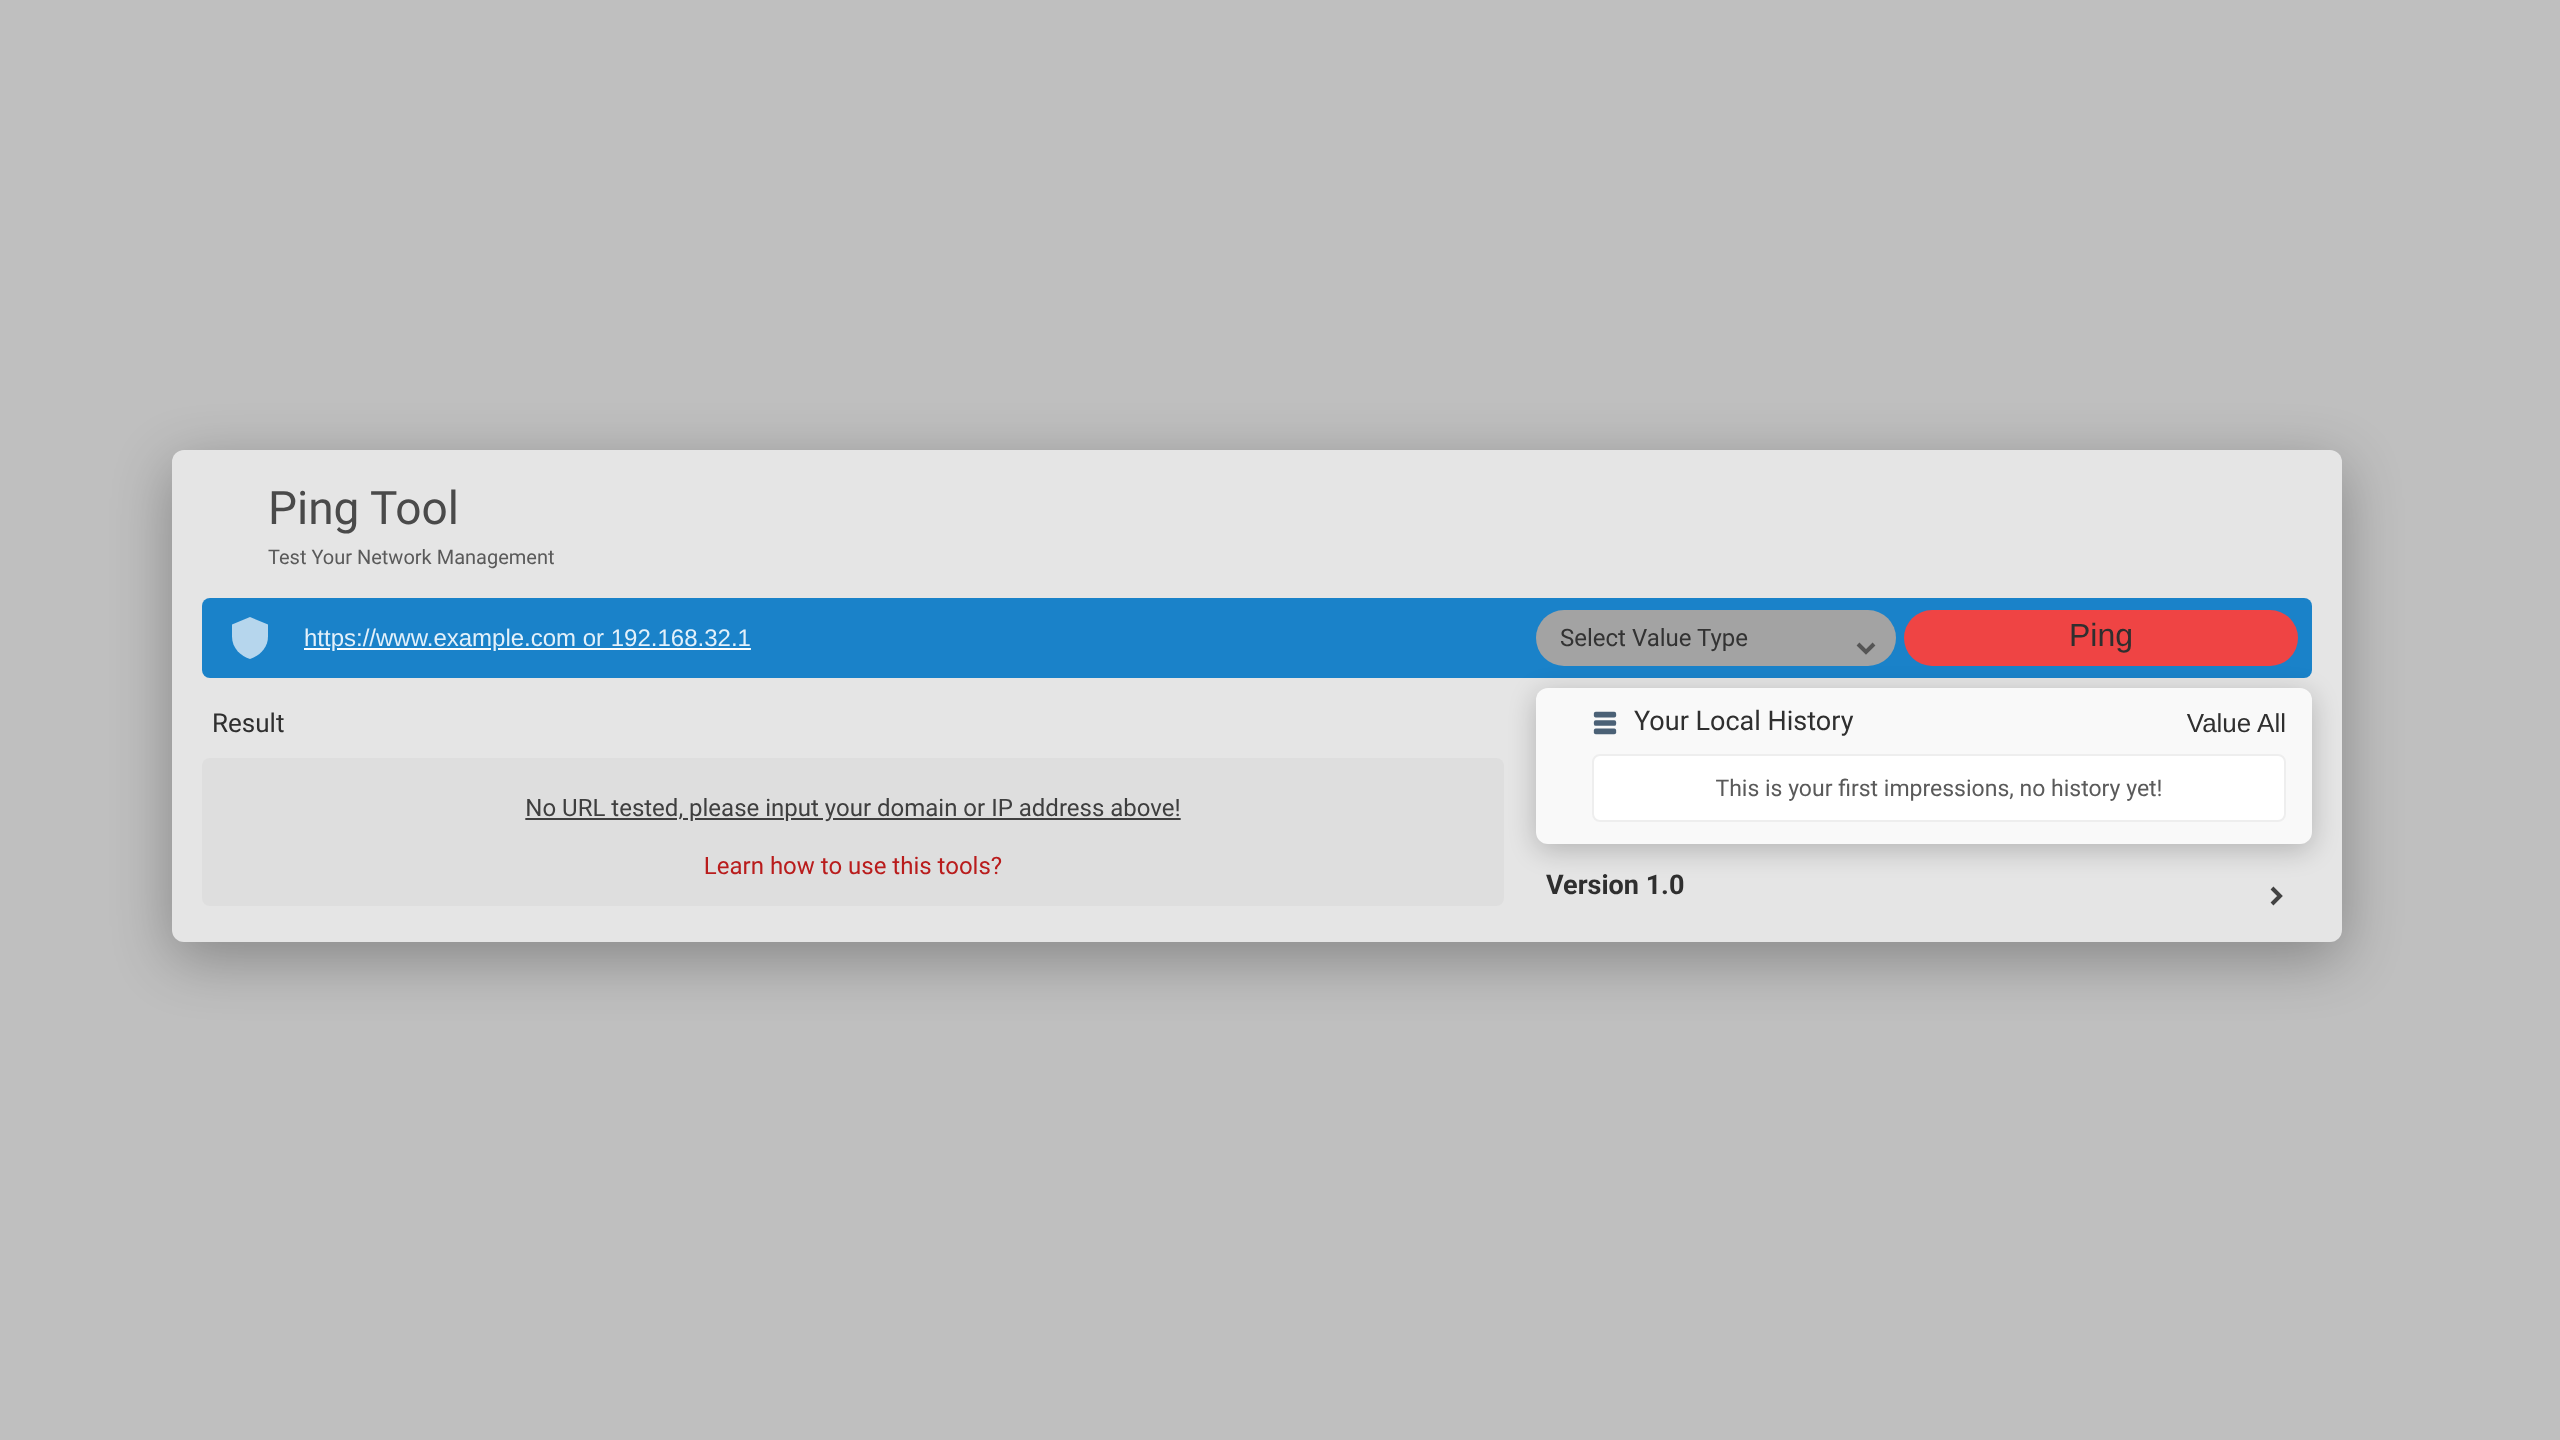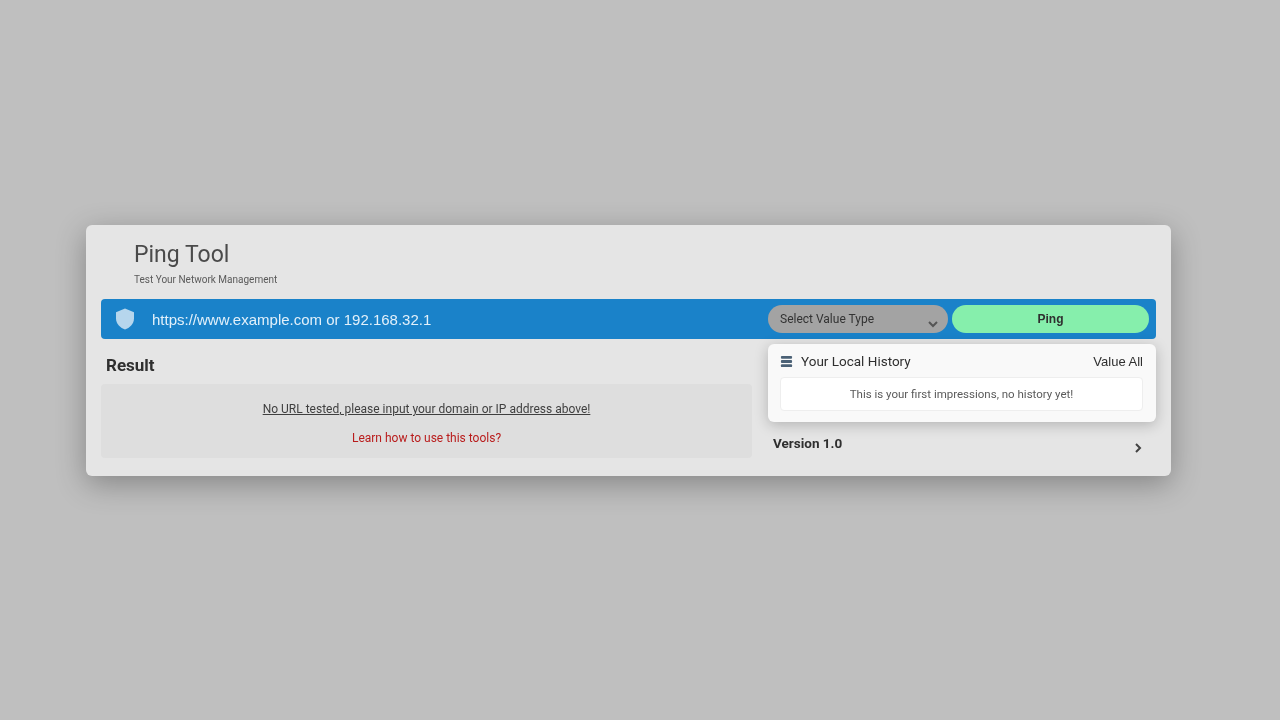--- a/index.html
+++ b/index.html
@@ -52,22 +52,23 @@
       justify-content: center;
       height: 100%;
     }
     .shield-wrap svg { width: 18px; height: 22px; fill: #b6d6ed; }
     .url-input {
       flex: 0 0 540px;
       background: transparent;
       border: none;
       outline: none;
       color: #fff;
-      font-size: 15px;
+      font-size: 12px;
       height: 100%;
+      text-decoration: underline;
     }
     .url-input::placeholder { color: #e2f0fa; }
     .spacer { flex: 1; }
     .select-wrap {
       position: relative;
       width: 180px;
       height: 28px;
       background: #a3a3a3;
       border-radius: 14px;
       display: flex;
@@ -83,38 +84,38 @@
       position: absolute;
       right: 10px;
       top: 50%;
       transform: translateY(-50%);
       width: 10px; height: 10px;
     }
     .chevron-down svg { width: 10px; height: 10px; stroke: #555; fill: none; stroke-width: 2; }
     .ping-btn {
       width: 197px;
       height: 28px;
-      background: #86efac;
+      background: #ef4444;
       border: none;
       border-radius: 14px;
-      font-size: 12px;
-      font-weight: 700;
+      font-size: 16px;
+      font-weight: 400;
       color: #2f2f2f;
       cursor: pointer;
     }
     .lower {
       display: flex;
       gap: 16px;
       margin-top: 14px;
     }
     .left-col { flex: 0 0 651px; }
     .right-col { flex: 1; }
     .result-label {
-      font-size: 17px;
-      font-weight: 700;
+      font-size: 13px;
+      font-weight: 400;
       color: #2f2f2f;
       padding: 2px 0 9px 5px;
     }
     .result-box {
       background: #dedede;
       border-radius: 4px;
       text-align: center;
       padding: 14px 10px 12px 10px;
     }
     .no-url {
@@ -127,21 +128,21 @@
     .learn-link {
       font-size: 12px;
       color: #b91c1c;
       text-decoration: none;
       cursor: pointer;
     }
     .history-card {
       background: #f9f9f9;
       border-radius: 6px;
       box-shadow: 0 3px 14px rgba(0,0,0,0.22);
-      padding: 9px 13px 11px 12px;
+      padding: 9px 13px 11px 28px;
       margin-top: -9px;
     }
     .history-head {
       display: flex;
       align-items: center;
       margin-bottom: 8px;
     }
     .layers-icon {
       width: 13px; height: 13px;
       margin-right: 8px;

